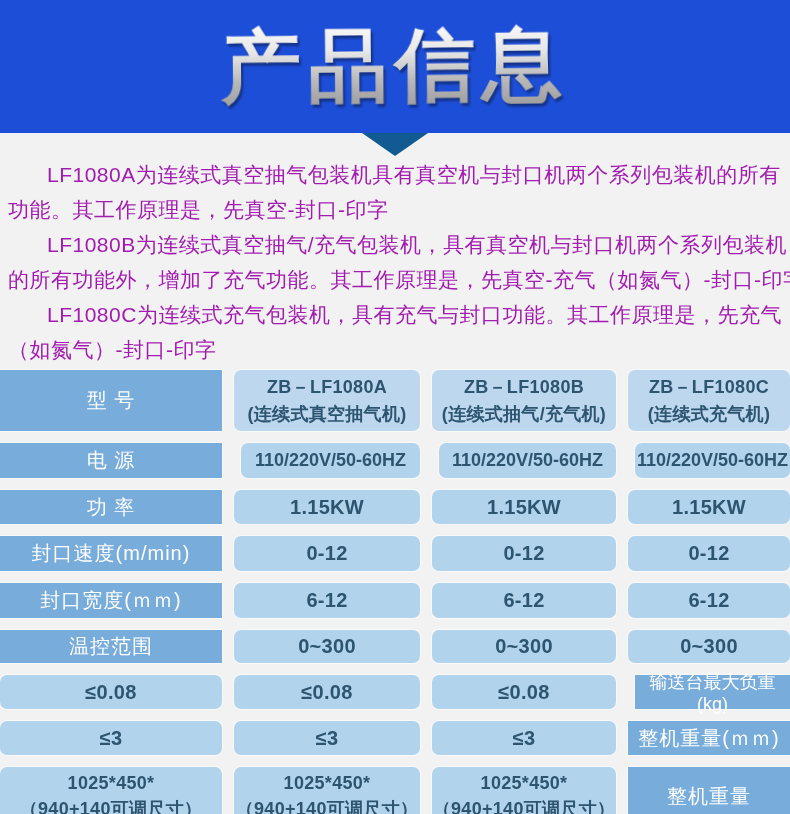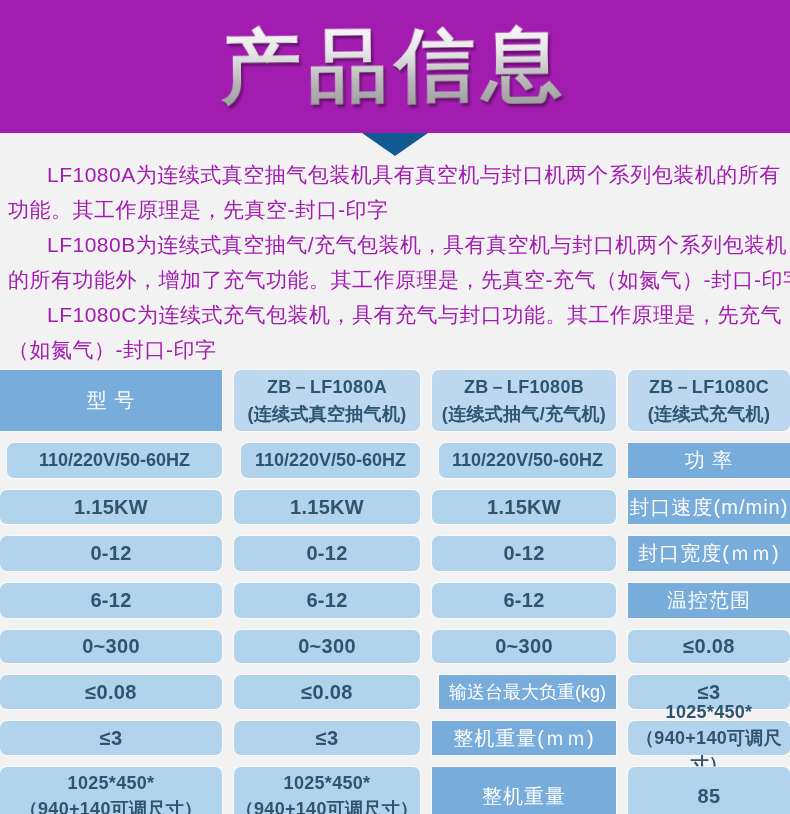--- a/index.html
+++ b/index.html
@@ -4,21 +4,21 @@
 <style>
   html,body{margin:0;padding:0;}
   body{
     width:790px;height:814px;overflow:hidden;
     background:#f2f2f3;
     font-family:"Liberation Sans","DejaVu Sans",sans-serif;
     position:relative;
   }
   
   .banner{
-    position:relative;width:790px;height:133px;background:#a21caf;
+    position:relative;width:790px;height:133px;background:#1d4ed8;
     display:flex;align-items:center;justify-content:center;
   }
   .banner-title{
     font-size:80px;font-weight:bold;letter-spacing:7px;
     color:#dcdcdc;
     background:linear-gradient(180deg,#ffffff 0%,#e8e8e8 35%,#b9b9b9 62%,#8f8f8f 100%);
     -webkit-background-clip:text;background-clip:text;
     -webkit-text-fill-color:transparent;
     filter:drop-shadow(2px 3px 1px rgba(0,0,0,0.38));
     transform:rotate(-0.6deg);
@@ -90,20 +90,21 @@
 <div class="spec-grid">
 
   <div class="cell label">型 号</div>
   <div class="cell data head two-line">ZB－LF1080A
 (连续式真空抽气机)</div>
   <div class="cell data head two-line">ZB－LF1080B
 (连续式抽气/充气机)</div>
   <div class="cell data head two-line">ZB－LF1080C
 (连续式充气机)</div>
 
+  <div class="cell label">电 源</div>
   <div class="cell data small">110/220V/50-60HZ</div>
   <div class="cell data small">110/220V/50-60HZ</div>
   <div class="cell data small">110/220V/50-60HZ</div>
 
   <div class="cell label">功 率</div>
   <div class="cell data">1.15KW</div>
   <div class="cell data">1.15KW</div>
   <div class="cell data">1.15KW</div>
 
   <div class="cell label">封口速度(m/min)</div>

